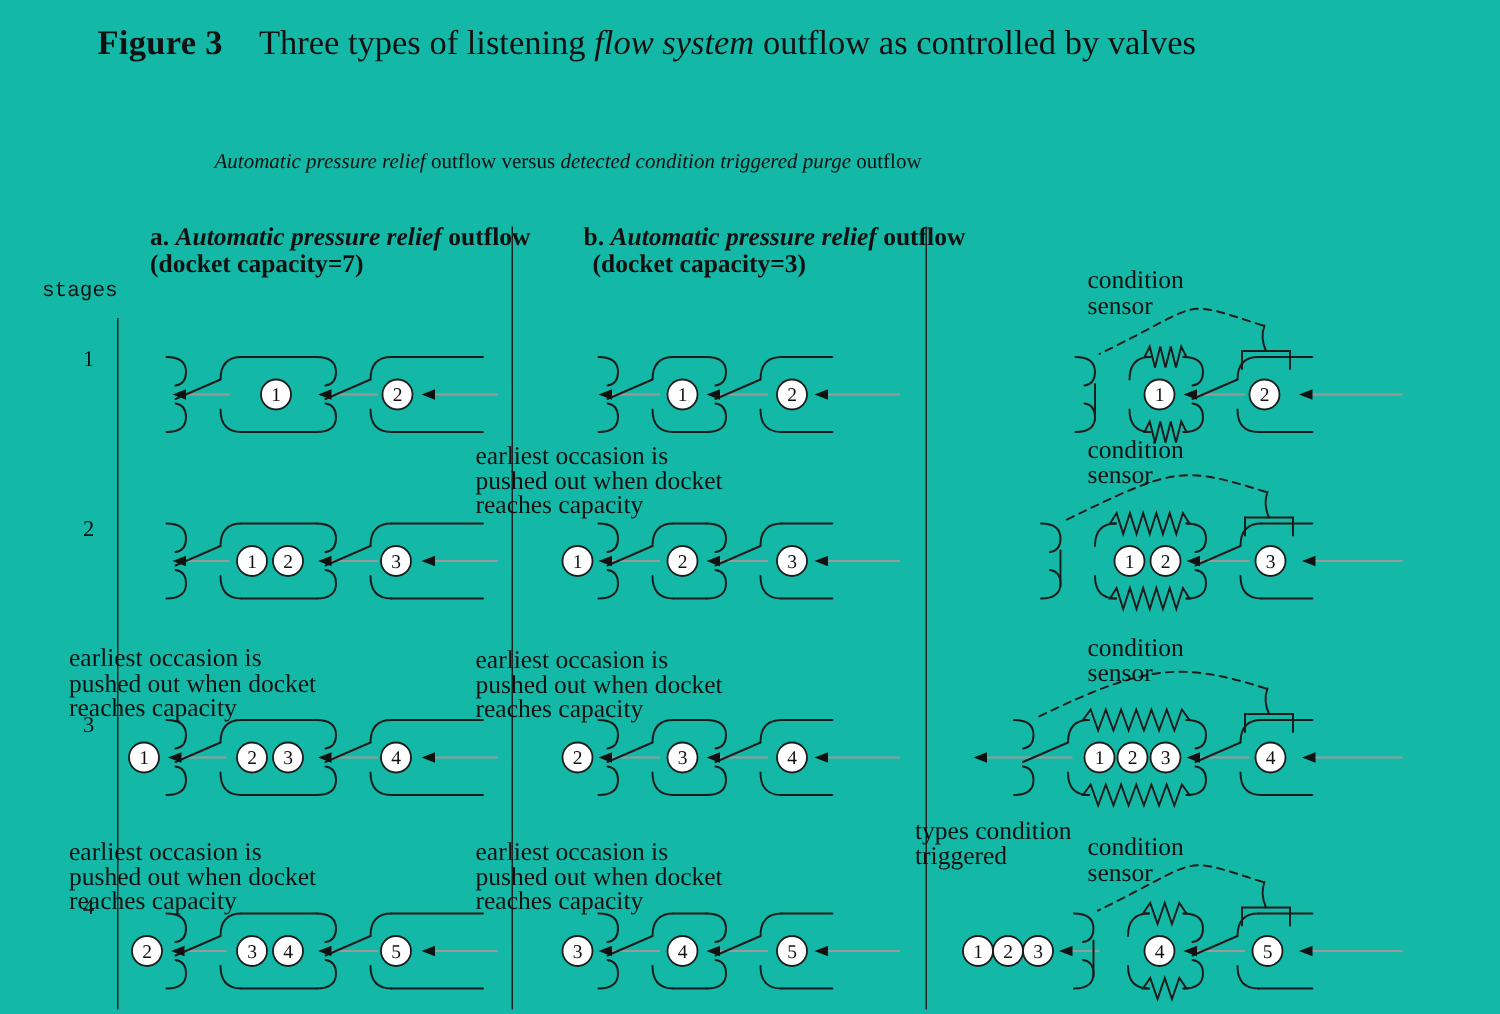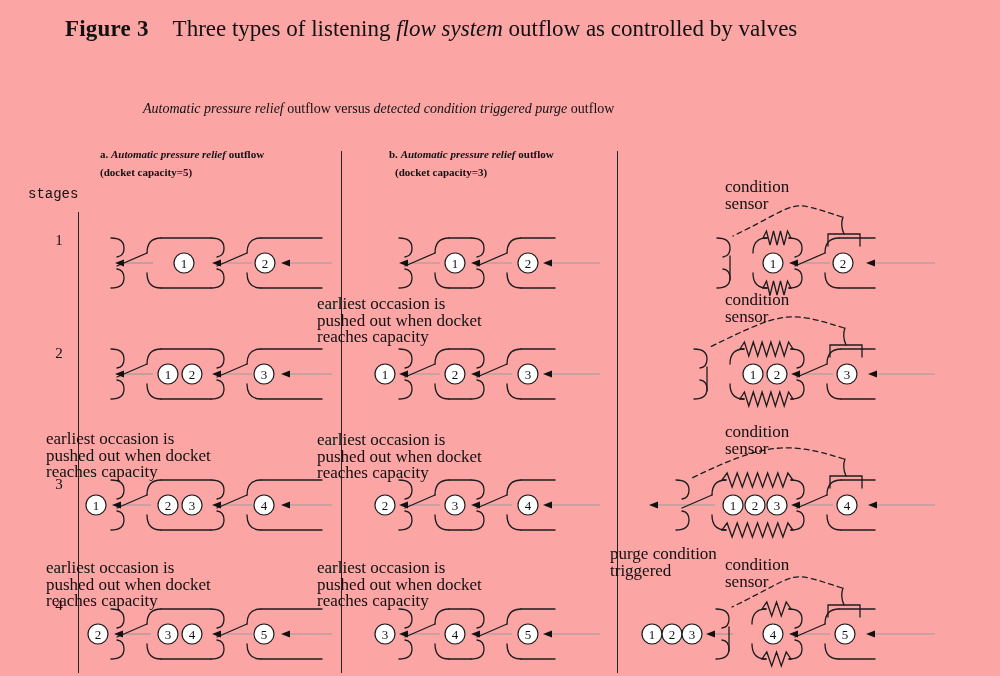--- a/index.html
+++ b/index.html
@@ -1,22 +1,22 @@
 <!DOCTYPE html>
 <html><head>
 <meta charset="utf-8">
 <style>
   html,body{margin:0;padding:0;background:#fff;}
-  .page{position:relative;width:1000px;height:676px;background:#fca5a5;overflow:hidden;
+  .page{position:relative;width:1000px;height:676px;background:#14b8a6;overflow:hidden;
         font-family:"Liberation Serif", serif;color:#111;}
   .title{position:absolute;left:65px;top:16px;font-size:23px;white-space:nowrap;}
   .title .flabel{font-weight:700;margin-right:24px;letter-spacing:.2px;}
   .it{font-style:italic;}
   .subtitle{position:absolute;left:143px;top:101px;font-size:14px;white-space:nowrap;}
-  .hdr{position:absolute;font-size:11px;font-weight:700;white-space:nowrap;}
+  .hdr{position:absolute;font-size:17px;font-weight:700;white-space:nowrap;}
   .stages-label{position:absolute;left:28px;top:186px;font-size:14px;font-family:Liberation Mono, monospace;}
   .stage-num{position:absolute;left:48px;width:22px;text-align:center;font-size:15px;}
   .vrule{position:absolute;width:1px;background:#222;}
   .note,.slabel{position:absolute;text-align:left;font-size:17px;line-height:16.5px;white-space:nowrap;}
   .note span,.slabel span{display:block;}
   svg{position:absolute;left:0;top:0;}
 </style>
 </head>
 <body>
 
@@ -26,21 +26,21 @@
     <span class="flabel">Figure 3</span><span>Three types of listening </span><span class="it">flow system</span><span> outflow as controlled by valves</span>
   </div>
 
   <div class="subtitle">
     <span class="it">Automatic pressure relief</span><span> outflow versus </span><span class="it">detected condition triggered purge</span><span> outflow</span>
   </div>
 
   <div class="hdr" style="left:100px;top:148px;">
     <span>a. </span><span class="it">Automatic pressure relief</span><span> outflow</span>
   </div>
-  <div class="hdr" style="left:100px;top:166px;">(docket capacity=5)</div>
+  <div class="hdr" style="left:100px;top:166px;">(docket capacity=7)</div>
 
   <div class="hdr" style="left:389px;top:148px;">
     <span>b. </span><span class="it">Automatic pressure relief</span><span> outflow</span>
   </div>
   <div class="hdr" style="left:395px;top:166px;">(docket capacity=3)</div>
 
 
   <div class="stages-label">stages</div>
   <div class="stage-num" style="top:232px;">1</div>
   <div class="stage-num" style="top:345px;">2</div>
@@ -445,16 +445,16 @@
     </div>
     <div class="slabel" style="left: 725px; top: 424px; width: 220px;">
       <span>condition</span>
       <span>sensor</span>
     </div>
     <div class="slabel" style="left: 725px; top: 557px; width: 220px;">
       <span>condition</span>
       <span>sensor</span>
     </div>
     <div class="slabel" style="left: 610px; top: 546px; width: 220px;">
-      <span>purge condition</span>
+      <span>types condition</span>
       <span>triggered</span>
     </div>
   </div>
 
 </body></html>

